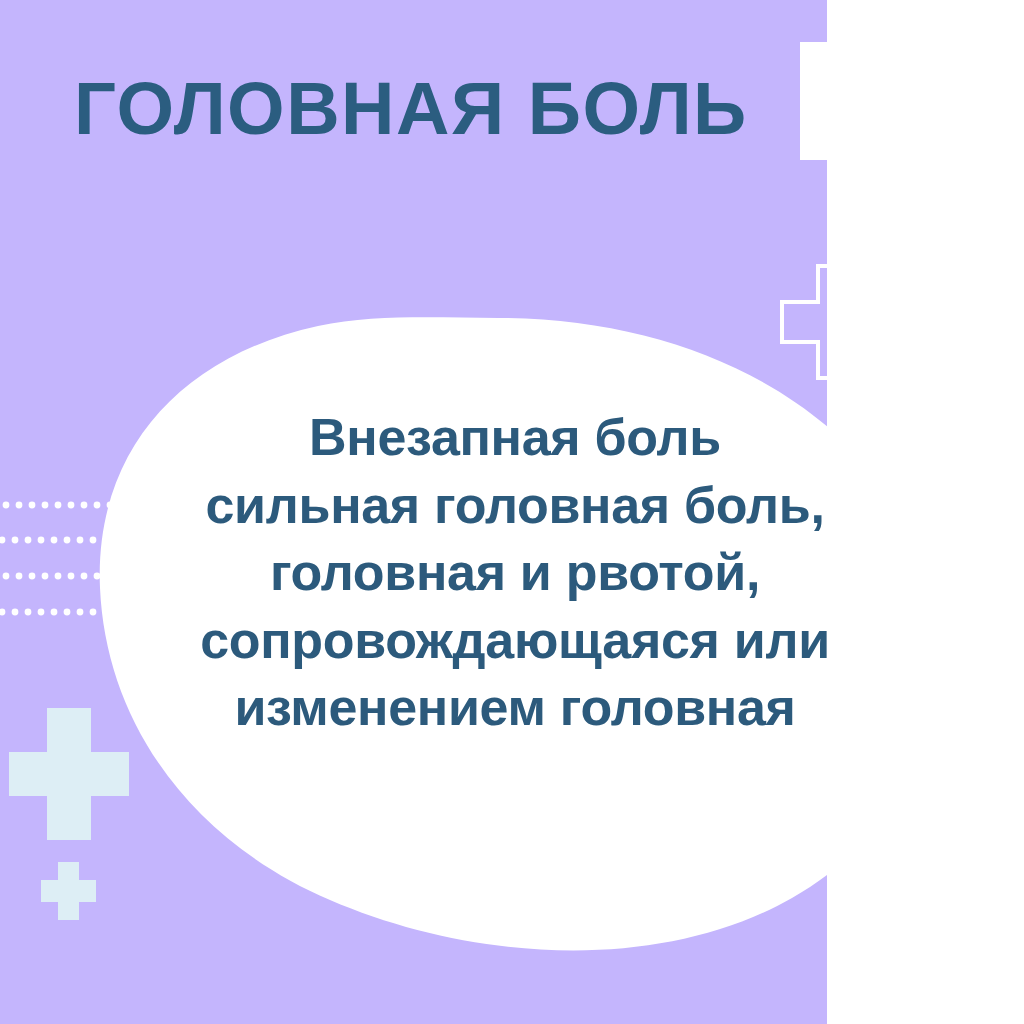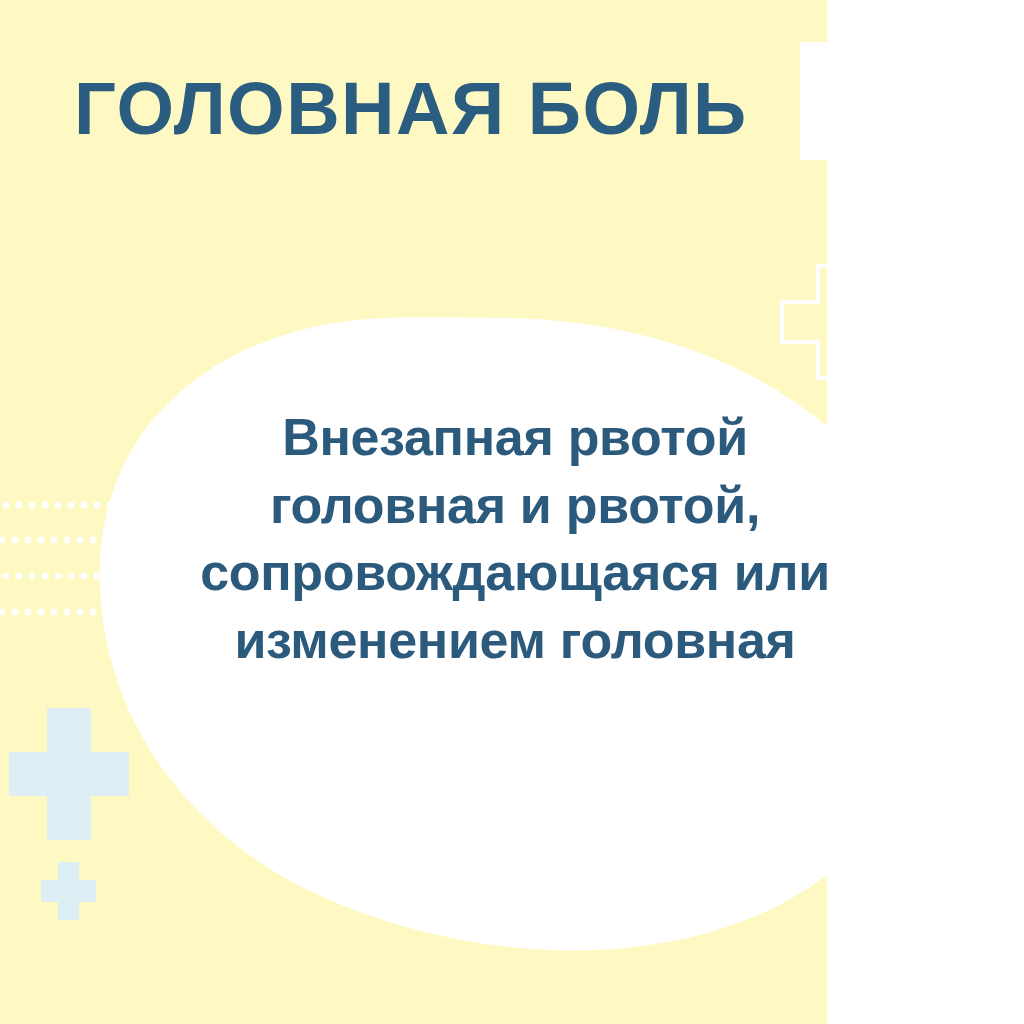--- a/index.html
+++ b/index.html
@@ -6,21 +6,21 @@
   html, body {
     margin: 0;
     padding: 0;
     background: #ffffff;
   }
   #poster {
     position: relative;
     width: 827px;
     height: 1024px;
     overflow: hidden;
-    background: #fef9c3;
+    background: #c4b5fd;
     font-family: "Liberation Sans", "DejaVu Sans", sans-serif;
   }
 
   
   .bg-layer {
     position: absolute;
     inset: 0;
     width: 1024px;
     height: 1024px;
     pointer-events: none;
@@ -250,19 +250,20 @@
          C 96 174, 112 186, 122 194
          C 108 174, 90 150, 80 126
          C 68 98, 70 74, 84 66
          C 94 60, 104 64, 110 74
          C 108 62, 102 56, 92 52 Z"></path>
 
     <polyline fill="none" stroke="#9e3535" stroke-width="5" stroke-linejoin="miter" stroke-linecap="butt" points="58,112 82,112 92,98 102,112 118,112 126,62 136,150 146,104 156,92 164,112 186,112"></polyline>
   </svg>
 
   <div class="body-text">
-    <span class="body-line">Внезапная рвотой</span>
+    <span class="body-line">Внезапная боль</span>
+    <span class="body-line">сильная головная боль,</span>
     <span class="body-line">головная и рвотой,</span>
     <span class="body-line">сопровождающаяся или</span>
     <span class="body-line">изменением головная</span>
   </div>
 
 </div>
 
 </body></html>

